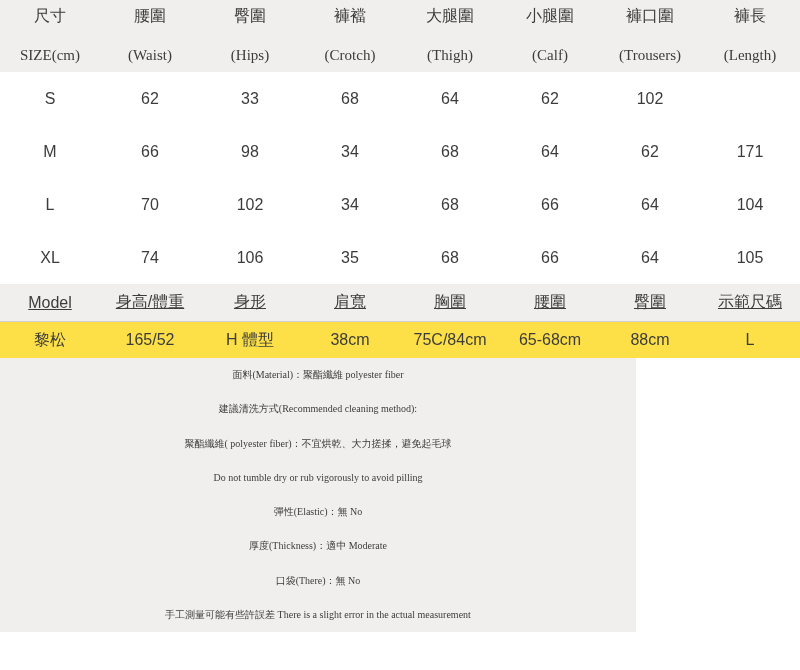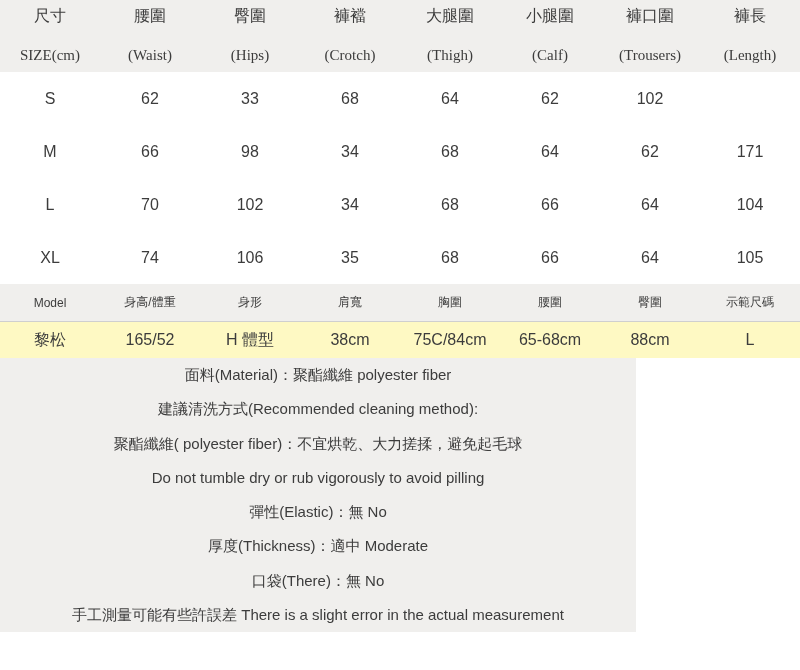--- a/index.html
+++ b/index.html
@@ -37,35 +37,35 @@
   .hdr-en{font-size:15px;line-height:1;font-family:Liberation Serif, serif;}
   
   .size-row{height:53px;background:#ffffff;}
   
   .model-header{
     background:#f0efed;
     height:38px;
     border-bottom:1px solid #cfcfcf;
     box-sizing:border-box;
   }
-  .model-header .cell{font-size:12px;}
+  .model-header .cell{font-size:16px;text-decoration:underline;}
   
-  .model-row{height:36px;background:#fef9c3;}
+  .model-row{height:36px;background:#fde047;}
   .model-row .cell{font-size:16px;}
   
   .info{
     background:#f0efed;
     height:274px;
     display:flex;
     flex-direction:column;
     justify-content:space-around;
     align-items:center;
     text-align:center;
   }
-  .info-line{font-size:15px;line-height:1.2;}
+  .info-line{font-size:10px;line-height:1.2;font-family:Liberation Serif, serif;}
 </style>
 </head>
 <body>
 
 <div class="page">
 
   <div class="grid size-header">
     <div class="cell">
       <span class="hdr-zh">尺寸</span>
       <span class="hdr-en">SIZE(cm)</span>

